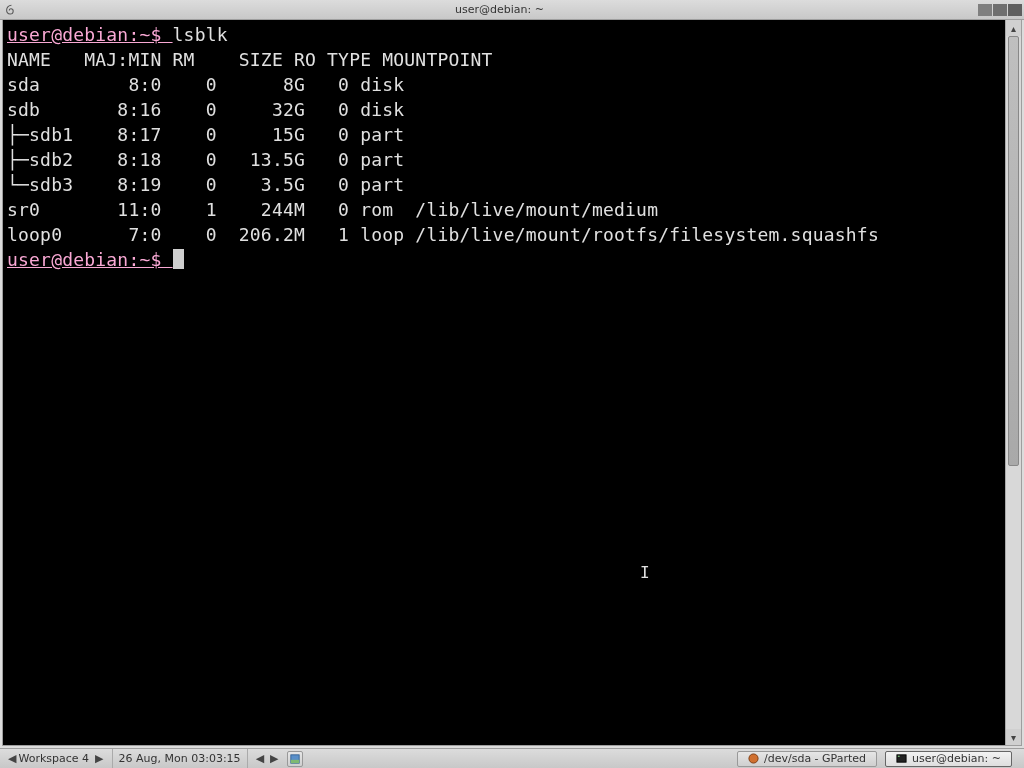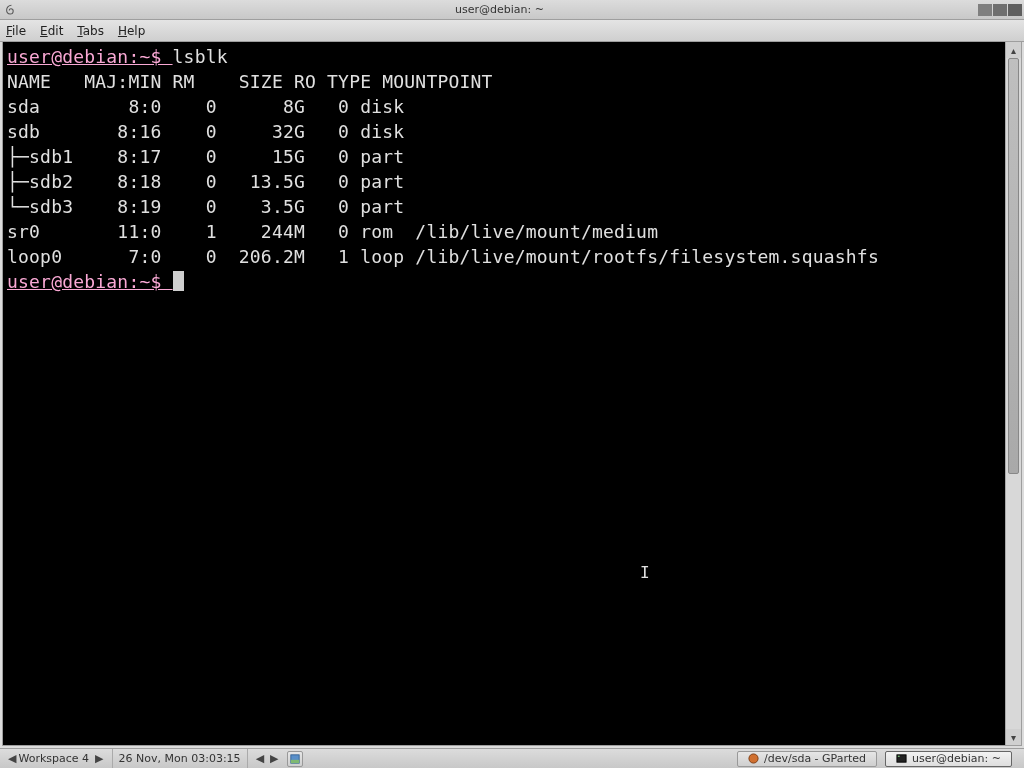--- a/index.html
+++ b/index.html
@@ -85,26 +85,20 @@
   </div>
   <div class="center-title">user@debian: ~</div>
   <div class="right-boxes">
     <span class="box g1"></span>
     <span class="box g2"></span>
     <span class="box g3"></span>
   </div>
 </div>
 
 <div class="termwin">
-  <div class="menubar">
-    <span class="menuitem"><span class="u">F</span><span>ile</span></span>
-    <span class="menuitem"><span class="u">E</span><span>dit</span></span>
-    <span class="menuitem"><span class="u">T</span><span>abs</span></span>
-    <span class="menuitem"><span class="u">H</span><span>elp</span></span>
-  </div>
   <div class="term-outer">
     <div class="term" id="term"><span class="prompt">user@debian:~$ </span>lsblk
 NAME   MAJ:MIN RM    SIZE RO TYPE MOUNTPOINT
 sda        8:0    0      8G   0 disk 
 sdb       8:16    0     32G   0 disk 
 ├─sdb1    8:17    0     15G   0 part 
 ├─sdb2    8:18    0   13.5G   0 part 
 └─sdb3    8:19    0    3.5G   0 part 
 sr0       11:0    1    244M   0 rom  /lib/live/mount/medium
 loop0      7:0    0  206.2M   1 loop /lib/live/mount/rootfs/filesystem.squashfs
@@ -121,21 +115,21 @@
 
 <div class="ibeam">I</div>
 
 <div class="taskbar">
   <div class="seg">
     <span class="arrow">◀</span>
     <span>Workspace 4</span>
     <span class="arrow" style="margin-left:4px">▶</span>
   </div>
   <div class="seg">
-    <span>26 Nov, Mon 03:03:15</span>
+    <span>26 Aug, Mon 03:03:15</span>
   </div>
   <div class="seg" style="border-right:none">
     <span class="arrow">◀</span>
     <span class="arrow" style="margin-left:2px">▶</span>
     <span class="showdesk">
       <svg viewBox="0 0 12 12" width="10" height="10">
         <rect x="1" y="1" width="10" height="10" fill="#5a8fc9" stroke="#2b5b8f"></rect>
         <rect x="1" y="7" width="10" height="4" fill="#7fb972"></rect>
       </svg>
     </span>

